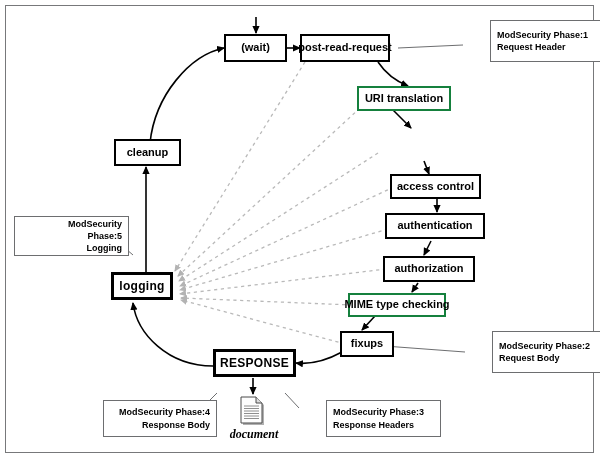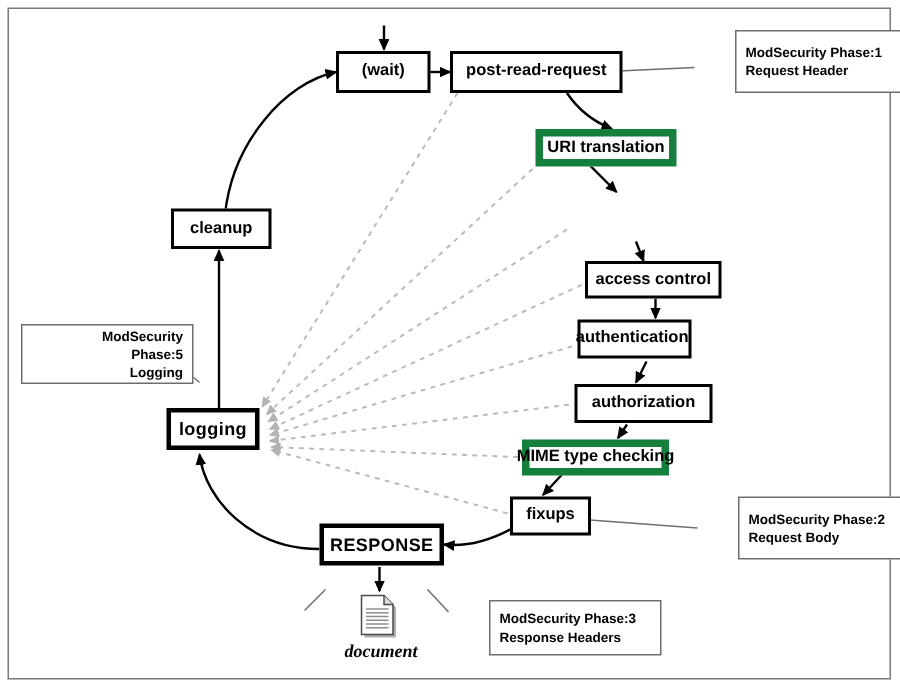--- a/index.html
+++ b/index.html
@@ -46,21 +46,21 @@
     color: #000000;
     white-space: nowrap;
     line-height: 1.05;
   }
   .node.bold {
     border: 2px solid #000000;
     font-weight: bold;
     font-size: 11px;
   }
   .node.thin {
-    border: 5px solid #15803d;
+    border: 2px solid #15803d;
     font-weight: bold;
     font-size: 11px;
   }
   .node.heavy {
     border: 3px solid #000000;
     font-weight: bold;
     font-size: 12px;
     letter-spacing: 0.3px;
   }
   
@@ -175,34 +175,34 @@
       <path d="M299,408 L285,393"></path>
       <path d="M217,393 L203,407"></path>
       <path d="M133,255 L112,237"></path>
     </g>
   </svg>
 
   <div class="node bold" style="left:224px; top:34px; width:63px; height:28px;">
     <span>(wait)</span>
   </div>
 
-  <div class="node bold" style="left:300px; top:34px; width:115px; height:28px;">
+  <div class="node bold" style="left:300px; top:34px; width:90px; height:28px;">
     <span>post-read-request</span>
   </div>
 
   <div class="node thin" style="left:357px; top:86px; width:94px; height:25px;">
     <span>URI translation</span>
   </div>
 
 
   <div class="node bold" style="left:390px; top:174px; width:91px; height:25px;">
     <span>access control</span>
   </div>
 
-  <div class="node bold" style="left:385px; top:213px; width:76px; height:26px;justify-content:flex-end;">
+  <div class="node bold" style="left:385px; top:213px; width:100px; height:26px;">
     <span>authentication</span>
   </div>
 
   <div class="node bold" style="left:383px; top:256px; width:92px; height:26px;">
     <span>authorization</span>
   </div>
 
   <div class="node thin" style="left:348px; top:293px; width:98px; height:24px;align-items:center;">
     <span>MIME type checking</span>
   </div>
@@ -231,20 +231,24 @@
   <div class="note left" style="left:465px; top:331px; width:115px; height:42px;">
     <span>ModSecurity Phase:2</span>
     <span>Request Body</span>
   </div>
 
   <div class="note left" style="left:299px; top:400px; width:115px; height:37px;">
     <span>ModSecurity Phase:3</span>
     <span>Response Headers</span>
   </div>
 
+  <div class="note right" style="left:103px; top:400px; width:114px; height:37px;">
+    <span>ModSecurity Phase:4</span>
+    <span>Response Body</span>
+  </div>
 
   <div class="note right" style="left:14px; top:216px; width:115px; height:40px;padding-left:18px;">
     <span>ModSecurity Phase:5</span>
     <span>Logging</span>
   </div>
 
   <svg id="doc-icon" viewBox="0 0 28 32" xmlns="http://www.w3.org/2000/svg">
     <path d="M4,3 L19,3 L25,9 L25,29 L4,29 z" fill="#b0b0b0"></path>
     <path d="M2,1 L17,1 L23,7 L23,27 L2,27 z" fill="#fdfdfd" stroke="#4a4a4a" stroke-width="1"></path>
     <path d="M17,1 L17,7 L23,7" fill="#dcdcdc" stroke="#4a4a4a" stroke-width="1"></path>

